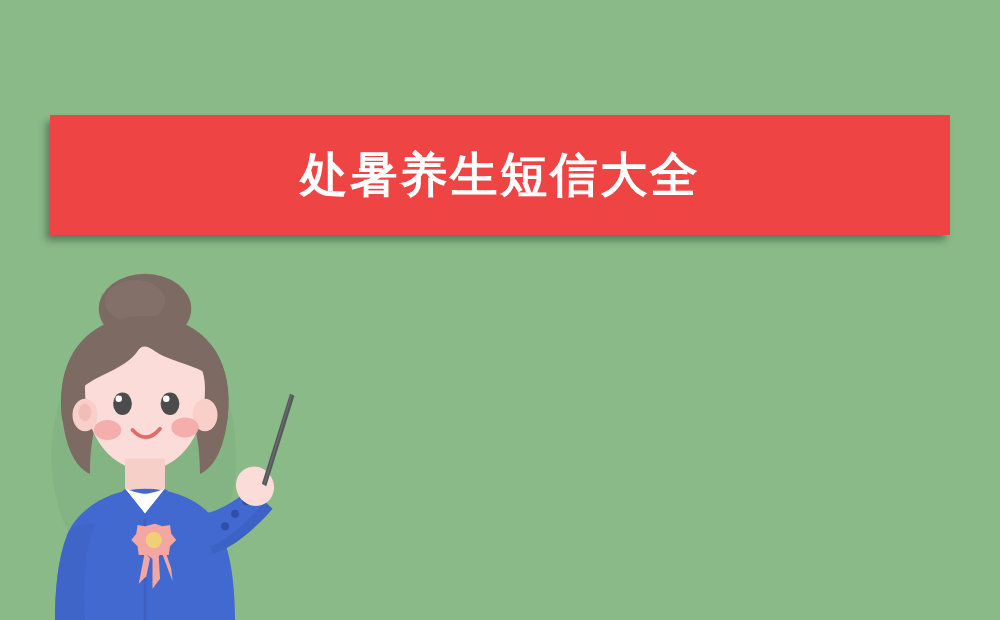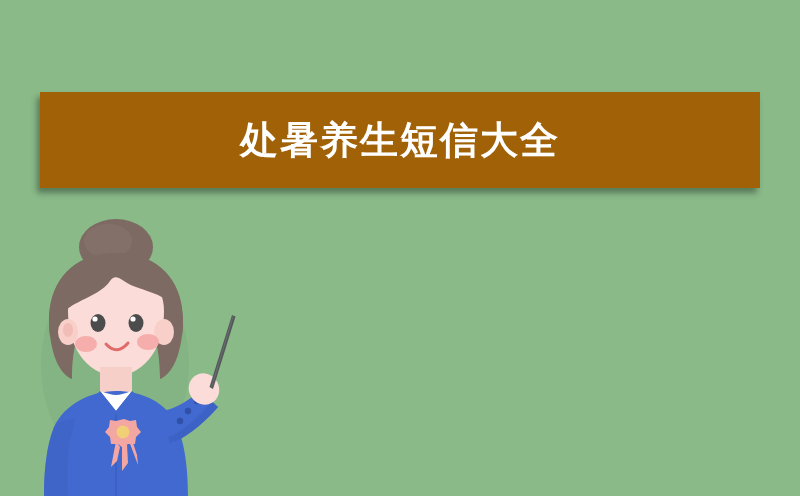--- a/index.html
+++ b/index.html
@@ -21,21 +21,21 @@
     overflow: hidden;
   }
 
   
   #title-banner {
     position: absolute;
     left: 40px;
     top: 92px;
     width: 720px;
     height: 96px;
-    background: #a16207;
+    background: #ef4444;
     box-shadow: -3px 5px 6px rgba(25, 45, 30, 0.45);
     display: flex;
     align-items: center;
     justify-content: center;
     box-sizing: border-box;
   }
   #title-text {
     color: #ffffff;
     font-size: 38px;
     font-weight: bold;

